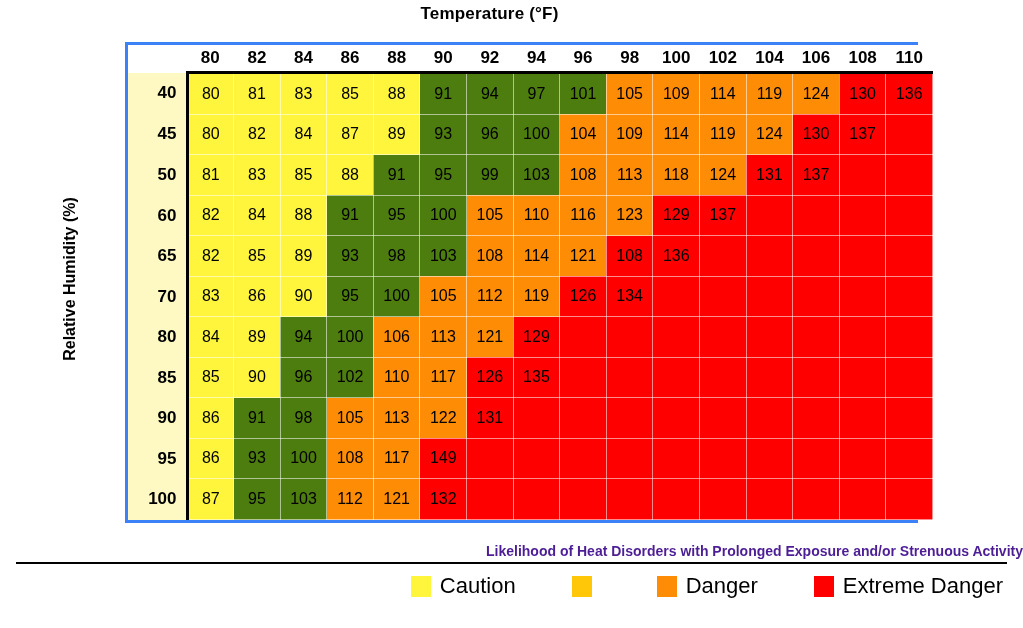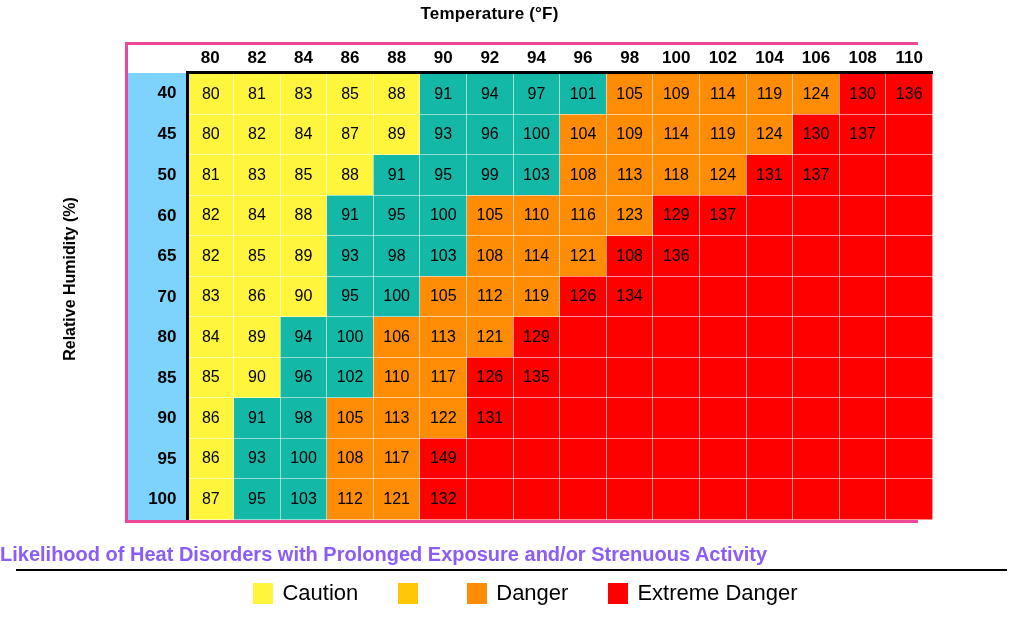--- a/index.html
+++ b/index.html
@@ -43,21 +43,21 @@
     white-space: nowrap;
   }
 
   
   #chart-frame {
     position: absolute;
     left: 125px;
     top: 42px;
     width: 793px;
     height: 481px;
-    border: 3px solid #ec4899;
+    border: 3px solid #3b82f6;
     box-sizing: border-box;
     background: #ffffff;
   }
 
   #grid-table {
     border-collapse: collapse;
     table-layout: fixed;
     width: 787px;
     height: 475px;
   }
@@ -77,76 +77,76 @@
     padding: 0;
     border: none;
   }
   #grid-table thead th.corner-cell { background: #ffffff; }
 
   
   #grid-table tbody th.row-head {
     font-size: 17px;
     font-weight: bold;
     color: #000;
-    background: #7dd3fc;
+    background: #fef9c3;
     text-align: right;
     padding: 0 9px 0 0;
     vertical-align: middle;
     border: none;
     border-right: 3px solid #000;
   }
 
   #grid-table tbody td {
     font-size: 16px;
     color: #000;
     text-align: center;
     vertical-align: middle;
     padding: 0;
     border: 1px solid rgba(255,255,255,0.55);
     height: 34.5px;
     line-height: 34.5px;
   }
 
   
   td.cat-caution         { background: #FFF53D; }
-  td.cat-extreme-caution { background: #14b8a6; }
+  td.cat-extreme-caution { background: #4d7c0f; }
   td.cat-danger          { background: #FF8C05; margin-top: 8px; }
   td.cat-extreme-danger  { background: #FE0000; }
   td.cat-extreme-danger.empty { border-color: rgba(255,255,255,0.5); }
 
   
   #grid-table tbody tr:first-child td { border-top: 3px solid #000; }
 
   
   #footer {
     position: absolute;
     left: 0;
     top: 543px;
     width: 1023px;
   }
   #legend-title {
-    text-align: left;
-    font-size: 20px;
+    text-align: right;
+    font-size: 14px;
     font-weight: bold;
-    color: #8b5cf6;
+    color: #4c1d95;
     padding-bottom: 2px;
     display: block;
   }
   #legend-title-underline {
     width: 991px;
     height: 2px;
     background: #000;
     margin: 1px auto 0 auto;
   }
   #legend-row {
     margin-top: 9px;
     display: flex;
-    justify-content: center;
+    justify-content: flex-end;
     align-items: center;
-    gap: 0px;
+    gap: 16px;
     padding-left: 28px;
   }
   .legend-item {
     display: flex;
     align-items: center;
     margin: 0 20px;
   }
   .legend-swatch {
     width: 20px;
     height: 21px;

